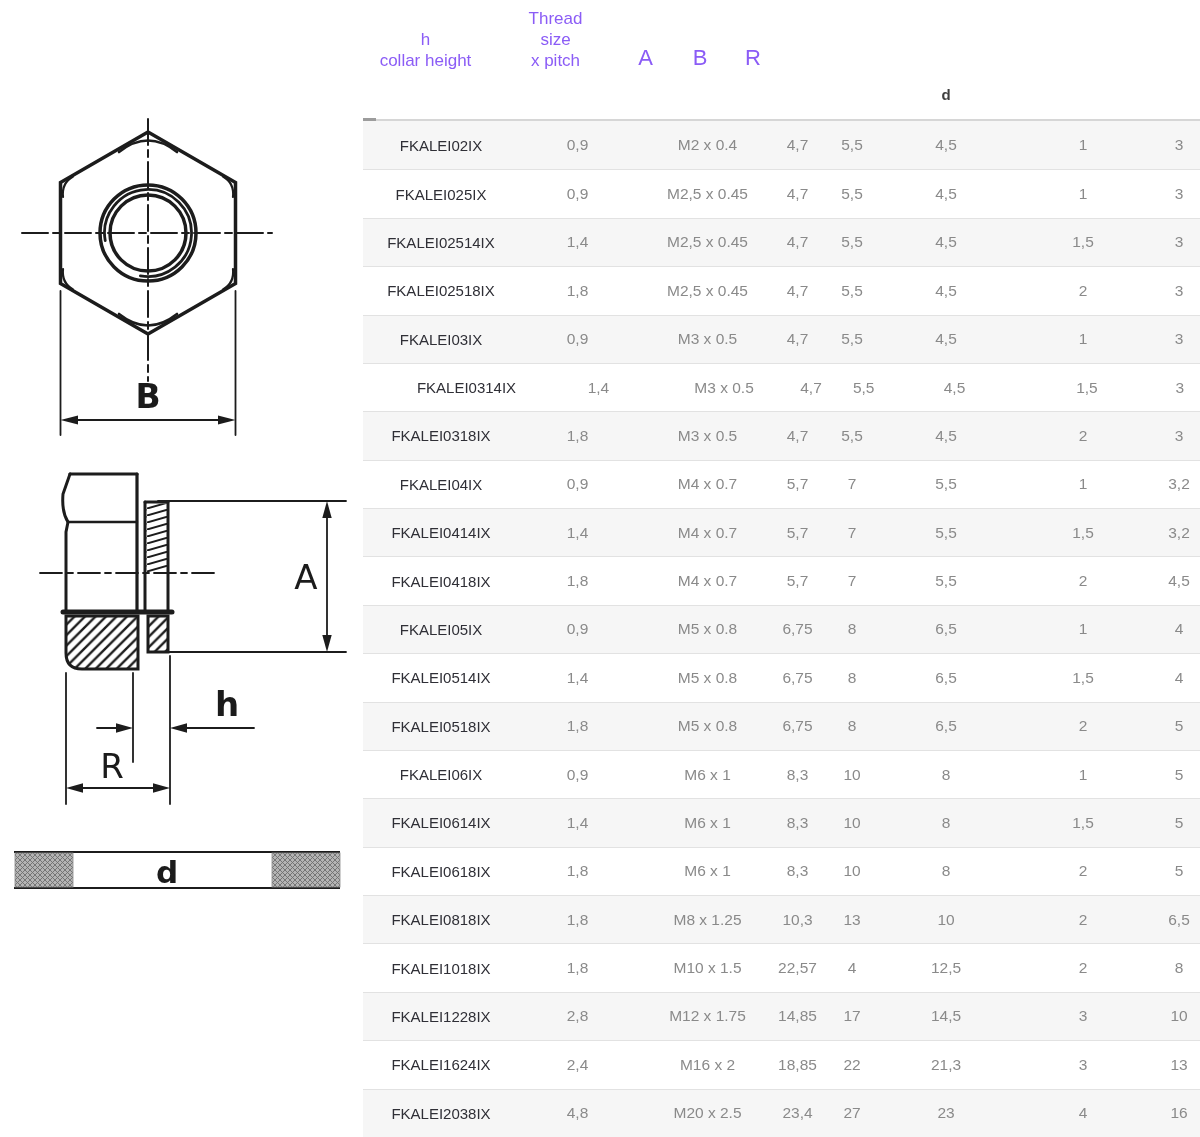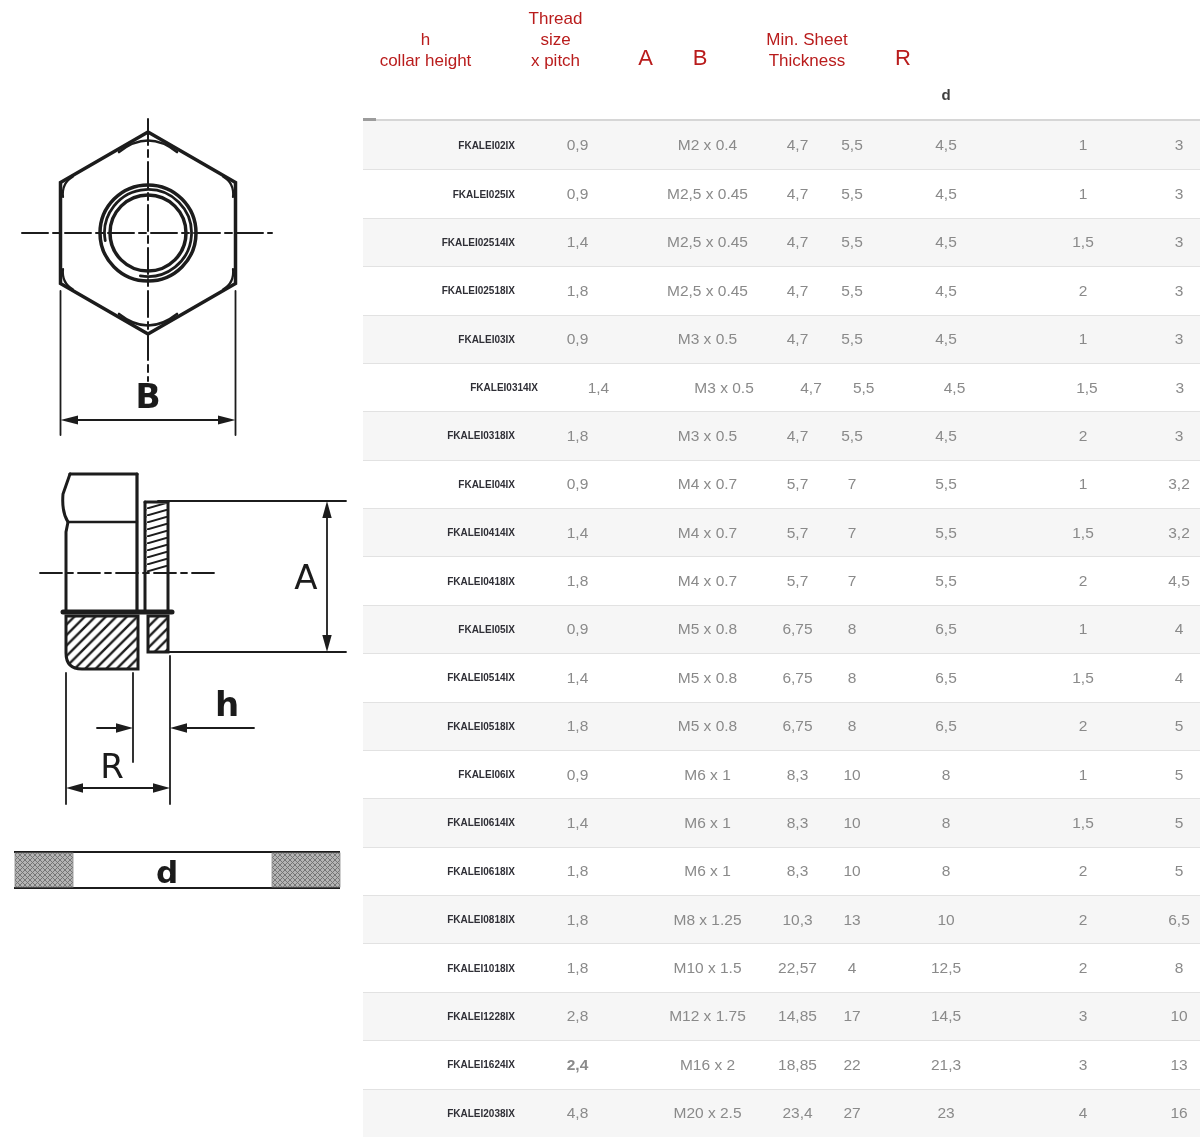--- a/index.html
+++ b/index.html
@@ -7,32 +7,32 @@
   .page{position:relative;width:1200px;height:1137px;background:#fff;overflow:hidden;}
 
   
   .drawings svg{position:absolute;left:0;}
   .dw-label{font-family:"DejaVu Sans","Liberation Sans",sans-serif;fill:#1b1b1b;}
 
   
   .spec-table{position:absolute;left:363px;top:0;width:837px;height:1137px;}
   .thead{position:relative;height:119px;display:flex;}
   .hcell{display:flex;flex-direction:column;justify-content:flex-end;padding-bottom:48px;
-         box-sizing:border-box;text-align:center;color:#b91c1c;}
+         box-sizing:border-box;text-align:center;color:#8b5cf6;}
   .hcell.left{text-align:left;padding-left:14px;}
   .hline-sm{font-size:17px;line-height:21px;}
   .hline-lg{font-size:22px;line-height:26px;}
   .dsub{position:absolute;top:86px;font-size:15px;font-weight:700;color:#3f3f3f;text-align:center;}
   .tbody{border-top:2px solid #d6d6d6;position:relative;}
   .tbody::before{content:"";position:absolute;left:0;top:-3px;width:13px;height:3px;background:#9c9c9c;}
   .trow{display:flex;height:48.38px;align-items:center;box-sizing:border-box;}
   .trow.alt{background:#f6f6f6;}
   .trow + .trow{border-top:1px solid #e2e2e2;}
   .tcell{box-sizing:border-box;text-align:center;font-size:15.5px;color:#8a8a8a;}
-  .tcell.code{text-align:right;padding-left:4px;font-size:10px;font-weight:700;color:#2f2f36;}
+  .tcell.code{text-align:center;padding-left:4px;font-size:15px;font-weight:400;color:#2f2f36;}
 </style>
 </head>
 <body>
 
 <div class="page">
 
   <div class="drawings">
 
     <svg style="top:95px;" width="360" height="350" viewBox="0 0 360 350">
       <g stroke="#1c1c1c" fill="none" stroke-linecap="round">
@@ -141,24 +141,20 @@
           <div class="hline-sm">Thread</div>
           <div class="hline-sm">size</div>
           <div class="hline-sm">x pitch</div>
         </div>
         <div class="hcell" style="width: 45px;">
           <div class="hline-lg">A</div>
         </div>
         <div class="hcell" style="width: 64px;">
           <div class="hline-lg">B</div>
         </div>
-        <div class="hcell" style="width: 150px;">
-          <div class="hline-sm">Min. Sheet</div>
-          <div class="hline-sm">Thickness</div>
-        </div>
         <div class="hcell" style="width: 42px;">
           <div class="hline-lg">R</div>
         </div>
         <div class="dsub" style="left: 521px; width: 124px;">d</div>
       </div>
     <div class="tbody" id="tbody">
         <div class="trow alt">
           <div class="tcell code" style="width: 152px;">FKALEI02IX</div>
           <div class="tcell" style="width: 125px;">0,9</div>
           <div class="tcell" style="width: 135px;">M2 x 0.4</div>
@@ -343,21 +339,21 @@
           <div class="tcell" style="width: 125px;">2,8</div>
           <div class="tcell" style="width: 135px;">M12 x 1.75</div>
           <div class="tcell" style="width: 45px;">14,85</div>
           <div class="tcell" style="width: 64px;">17</div>
           <div class="tcell" style="width: 124px;">14,5</div>
           <div class="tcell" style="width: 150px;">3</div>
           <div class="tcell" style="width: 42px;">10</div>
         </div>
         <div class="trow">
           <div class="tcell code" style="width: 152px;">FKALEI1624IX</div>
-          <div class="tcell" style="width: 125px; font-weight: bold;">2,4</div>
+          <div class="tcell" style="width: 125px;">2,4</div>
           <div class="tcell" style="width: 135px;">M16 x 2</div>
           <div class="tcell" style="width: 45px;">18,85</div>
           <div class="tcell" style="width: 64px;">22</div>
           <div class="tcell" style="width: 124px;">21,3</div>
           <div class="tcell" style="width: 150px;">3</div>
           <div class="tcell" style="width: 42px;">13</div>
         </div>
         <div class="trow alt">
           <div class="tcell code" style="width: 152px;">FKALEI2038IX</div>
           <div class="tcell" style="width: 125px;">4,8</div>

